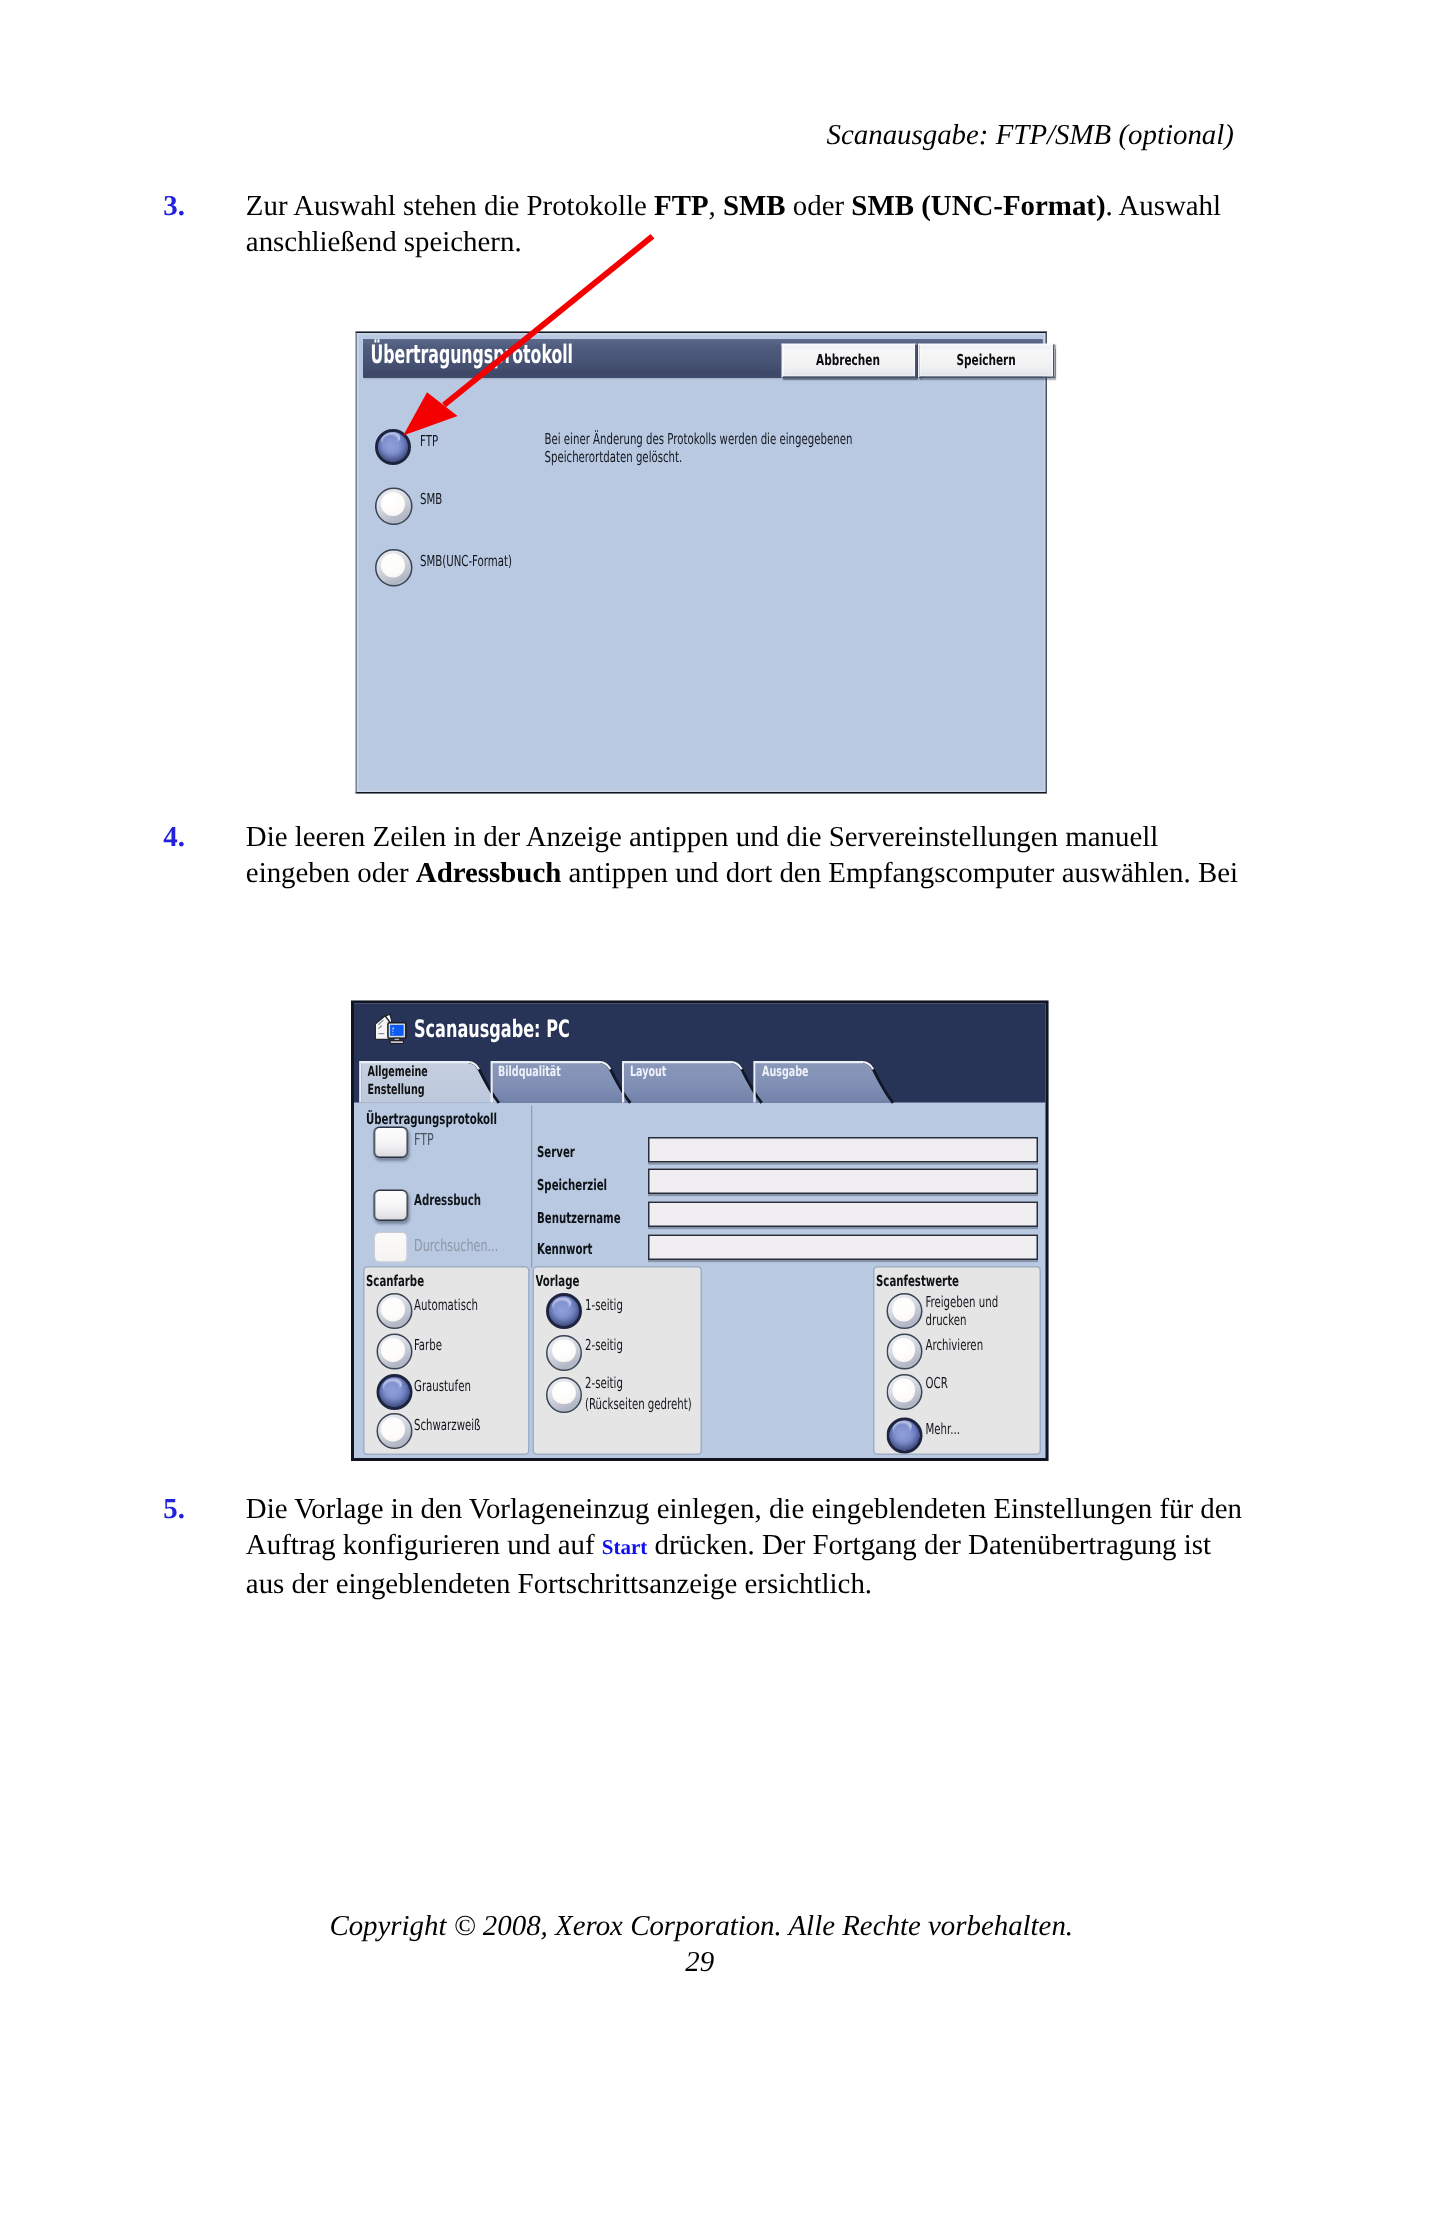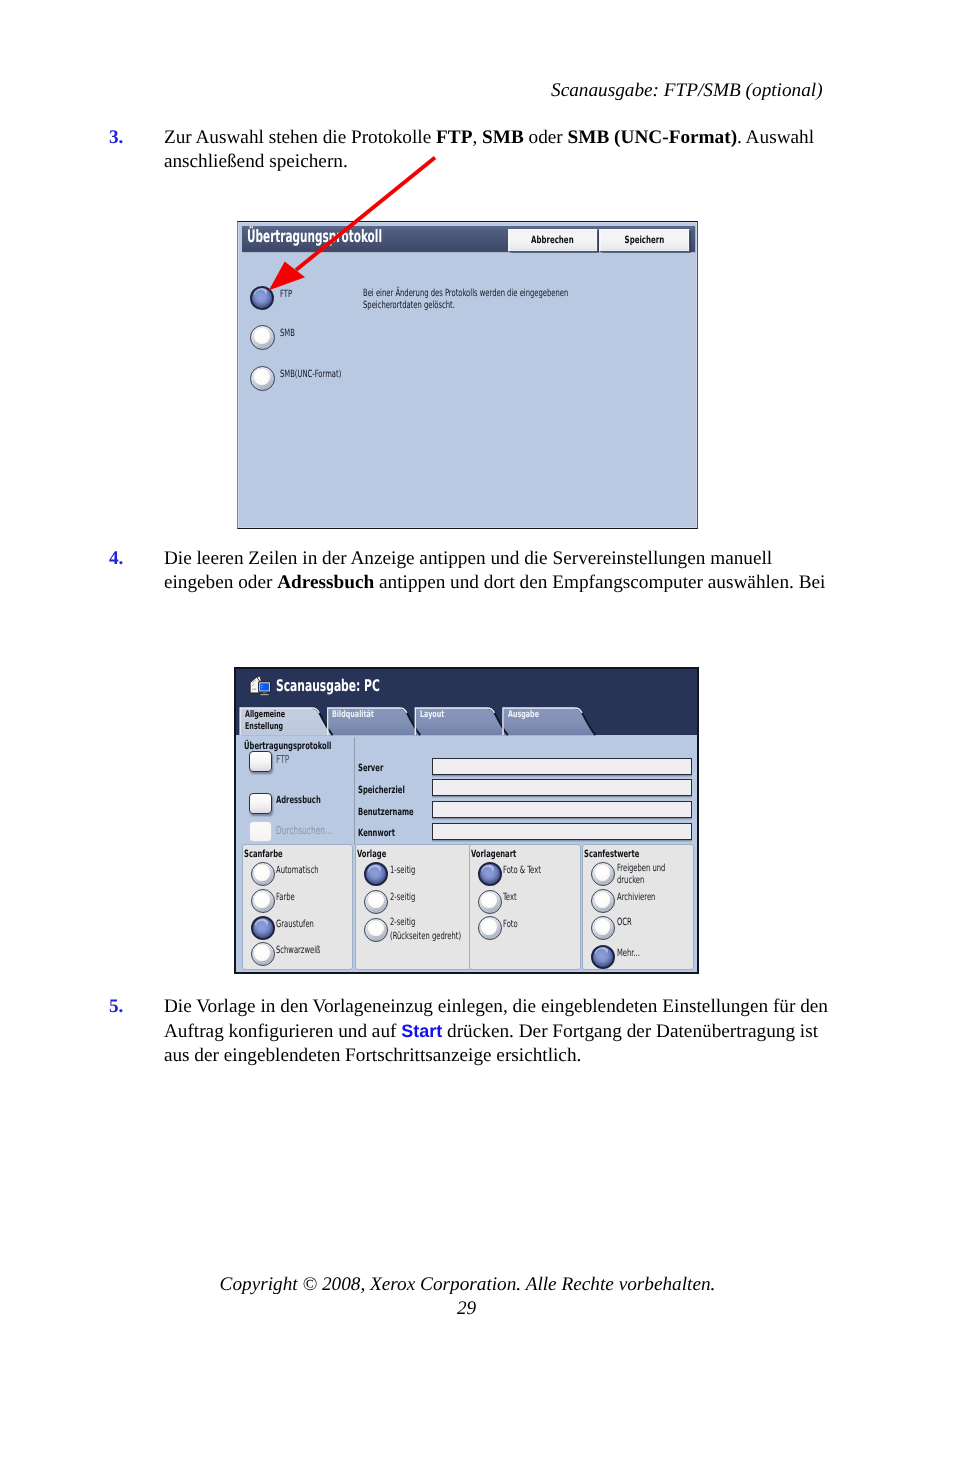--- a/index.html
+++ b/index.html
@@ -6,21 +6,21 @@
   html,body{margin:0;padding:0;}
   body{width:954px;height:1475px;background:#fff;font-family:"Liberation Serif",serif;position:relative;overflow:hidden;-webkit-font-smoothing:antialiased;text-rendering:geometricPrecision;}
   .abs{position:absolute;}
 
   
   .running-title{position:absolute;left:551px;top:79.8px;font-style:italic;font-size:19.25px;color:#000;white-space:nowrap;backface-visibility:hidden;text-align:right;}
   .step{position:absolute;font-size:19.25px;line-height:24px;color:#000;backface-visibility:hidden;}
   .step .num{position:absolute;left:0;top:0;color:#2222dd;font-weight:bold;font-size:19.25px;}
   .step .body{margin-left:55px;display:block;}
   .b{font-weight:bold;}
-  .blue-b{color:#1111ee;font-weight:bold;font-family:Liberation Sans, sans-serif;font-size:18px;}
+  .blue-b{color:#1111ee;font-weight:bold;font-family:Liberation Serif, serif;font-size:14px;}
   .footer-cr{backface-visibility:hidden;position:absolute;left:0;top:1273.5px;width:935px;text-align:center;font-style:italic;font-size:19.25px;}
   .footer-pg{backface-visibility:hidden;position:absolute;left:0;top:1298px;width:933px;text-align:center;font-style:italic;font-size:19.25px;}
 
   
   .ui{position:absolute;font-family:"Liberation Sans",sans-serif;box-sizing:border-box;
        -webkit-font-smoothing:antialiased;}
   .ui *{-webkit-font-smoothing:antialiased;}
   #shot1 .title,#shot2 .hdrtitle,.rlabel,.glabel,.flabel,.tab .tl1,.tab .tl2,.btn>span{backface-visibility:hidden;}
 
   
@@ -32,21 +32,21 @@
         background:linear-gradient(to bottom,#5e6a8b 0%,#505c7e 20%,#4a5677 48%,#444f70 72%,#3d4868 90%,#56628400 100%),
                    linear-gradient(to bottom,#4a5677,#414c6d);
         box-shadow:1px 1px 0 #aab6cc;}
   #shot1 .title{position:absolute;left:5px;top:1.5px;color:#fff;font-weight:bold;font-size:17px;
         font-family:"DejaVu Sans Condensed","DejaVu Sans",sans-serif;transform:scaleX(.686);transform-origin:left top;white-space:nowrap;}
   .btn{position:absolute;background:linear-gradient(to bottom,#e9edf3 0%,#f6f6f7 18%,#f2f2f3 62%,#e4e8ee 92%,#d7dce6 100%);
        border:1px solid #495569;border-top-color:#f7f9fb;border-left-color:#f2f5f8;
        box-shadow:1.3px 1.3px 0.8px rgba(40,52,76,.6), inset 0 0 0 0.8px rgba(255,255,255,.55);
        color:#0a0c10;font-weight:bold;font-size:10px;
        font-family:"DejaVu Sans Condensed","DejaVu Sans",sans-serif;
-       text-align:center;display:flex;align-items:center;justify-content:center;overflow:hidden;}
+       text-align:center;display:flex;align-items:center;justify-content:center;overflow:hidden;margin-left:13px;}
   .btn>span{display:inline-block;transform:scaleX(.78);white-space:nowrap;}
   .radio{position:absolute;width:24px;height:24px;border-radius:50%;box-sizing:border-box;}
   .radio.off{background:
        linear-gradient(155deg,#eceef2 0%,#dfe2e9 30%,#c3c8d3 62%,#b0b6c4 82%,#c9ced8 100%);
        border:1.5px solid #3b4454;}
   .radio.off::before{content:"";position:absolute;left:10.5%;top:9%;width:72%;height:72%;
        border-radius:50%;background:radial-gradient(circle at 42% 32%,#ffffff 0%,#fdfcfa 55%,#f4f2ef 100%);}
   .radio.on{background:
        radial-gradient(circle at 42% 48%,#8e9ed8 0%,#8495d4 32%,#7082c5 58%,#5a6bae 78%,#454f86 100%);
        border:2.2px solid #1d2440;
@@ -227,40 +227,31 @@
     <div class="radio off" style="left:8.3px;top:17.5px;"></div>
     <div class="rlabel" style="left:33.8px;top:20.4px;">Automatisch</div>
     <div class="radio off" style="left:8.3px;top:44.3px;"></div>
     <div class="rlabel" style="left:33.8px;top:47.2px;">Farbe</div>
     <div class="radio on" style="left:8.3px;top:71.4px;"></div>
     <div class="rlabel" style="left:33.8px;top:74.3px;">Graustufen</div>
     <div class="radio off" style="left:8.3px;top:97.9px;"></div>
     <div class="rlabel" style="left:33.8px;top:100.8px;">Schwarzweiß</div>
   </div>
 
-  <div class="group" style="left:119.2px;top:174.6px;width:110.4px;height:124.6px;padding-left:36px;">
+  <div class="group" style="left:119.2px;top:174.6px;width:110.4px;height:124.6px;">
     <div class="glabel" style="left:1.2px;top:4.2px;">Vorlage</div>
     <div class="radio on" style="left:8.3px;top:17.5px;"></div>
     <div class="rlabel" style="left:33.8px;top:20.4px;">1-seitig</div>
     <div class="radio off" style="left:8.3px;top:45px;"></div>
     <div class="rlabel" style="left:33.8px;top:47.9px;">2-seitig</div>
     <div class="radio off" style="left:8.3px;top:73.1px;"></div>
     <div class="rlabel" style="left:33.8px;top:72.1px;">2-seitig</div>
     <div class="rlabel" style="left:33.8px;top:86.1px;">(Rückseiten gedreht)</div>
   </div>
 
-  <div class="group" style="left:232.6px;top:174.6px;width:110.4px;height:124.6px;">
-    <div class="glabel" style="left:1.2px;top:4.2px;">Vorlagenart</div>
-    <div class="radio on" style="left:8.3px;top:17.5px;"></div>
-    <div class="rlabel" style="left:33.8px;top:20.4px;">Foto &amp; Text</div>
-    <div class="radio off" style="left:8.3px;top:45px;"></div>
-    <div class="rlabel" style="left:33.8px;top:47.9px;">Text</div>
-    <div class="radio off" style="left:8.3px;top:71.7px;"></div>
-    <div class="rlabel" style="left:33.8px;top:74.6px;">Foto</div>
-  </div>
 
   <div class="group" style="left:346px;top:174.6px;width:110.4px;height:124.6px;">
     <div class="glabel" style="left:1.2px;top:4.2px;">Scanfestwerte</div>
     <div class="radio off" style="left:8.3px;top:17.5px;"></div>
     <div class="rlabel" style="left:33.8px;top:18.2px;">Freigeben und</div>
     <div class="rlabel" style="left:33.8px;top:30.3px;">drucken</div>
     <div class="radio off" style="left:8.3px;top:44.3px;"></div>
     <div class="rlabel" style="left:33.8px;top:47.2px;">Archivieren</div>
     <div class="radio off" style="left:8.3px;top:71.3px;"></div>
     <div class="rlabel" style="left:33.8px;top:72.6px;">OCR</div>

